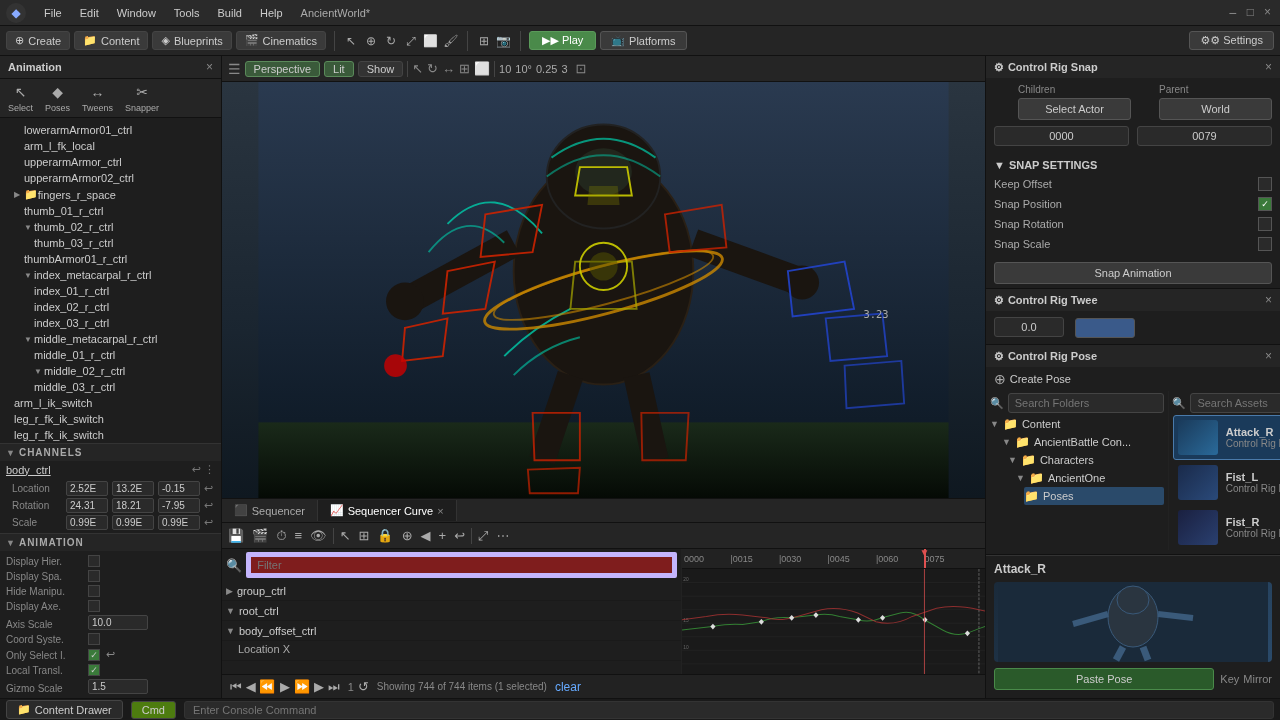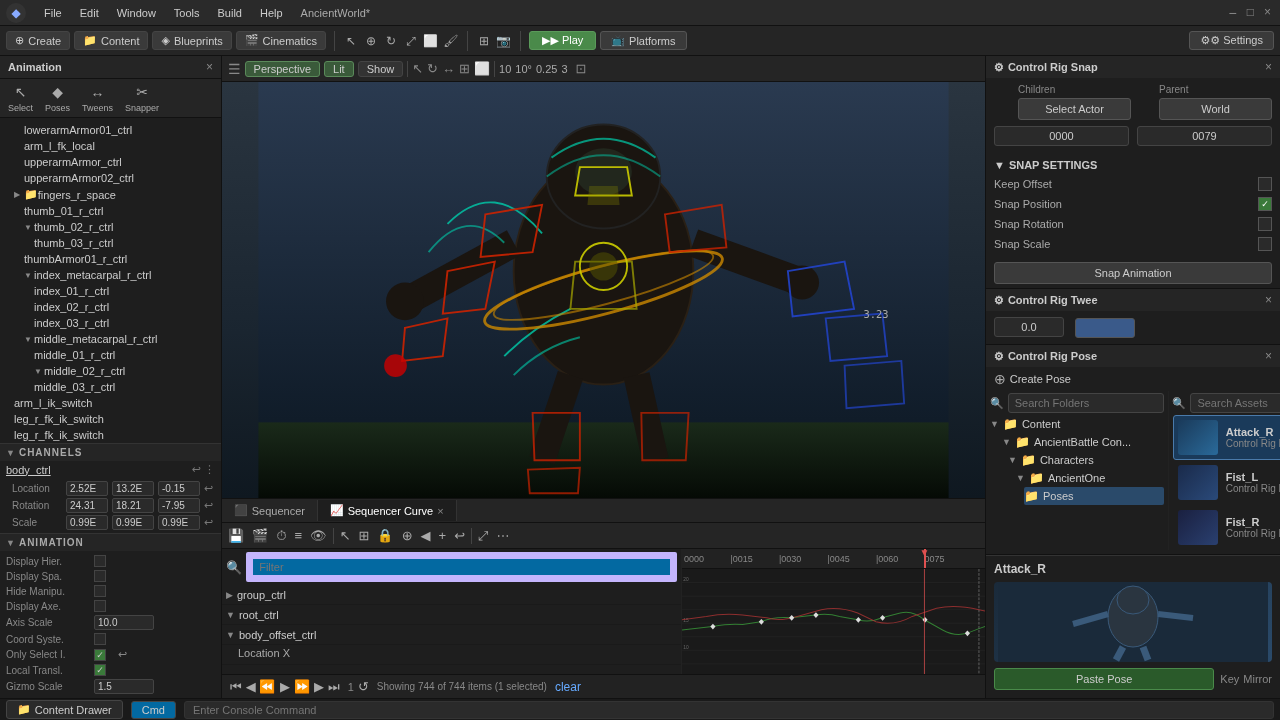--- a/index.html
+++ b/index.html
@@ -54,21 +54,21 @@
     .channel-sub { display: flex; flex-direction: column; padding: 2px 6px 2px 12px; }
     .channel-sub-row { display: flex; align-items: center; gap: 4px; padding: 1px 0; }
     .channel-sub-label { color: #888; font-size: 10px; min-width: 50px; }
     .channel-sub-val { background: #2a2a2a; border: 1px solid #444; color: #ccc; font-size: 10px; padding: 1px 3px; width: 42px; border-radius: 2px; }
     .channel-icons { margin-left: auto; display: flex; gap: 3px; }
     .channel-icon-btn { color: #777; cursor: pointer; font-size: 11px; }
 
     
     .anim-section { border-top: 1px solid #333; }
     .anim-props { padding: 4px 6px; display: flex; flex-direction: column; gap: 3px; }
-    .anim-prop-row { display: flex; align-items: center; gap: 8px; }
+    .anim-prop-row { display: flex; align-items: flex-end; gap: 2px; }
     .anim-prop-label { color: #888; font-size: 10px; min-width: 80px; }
     .anim-prop-val { background: #2a2a2a; border: 1px solid #444; color: #ccc; font-size: 10px; padding: 1px 3px; width: 60px; border-radius: 2px; }
     .anim-prop-check { background: #2a2a2a; border: 1px solid #444; width: 12px; height: 12px; display: flex; align-items: center; justify-content: center; font-size: 9px; color: #ccc; cursor: pointer; }
 
     
     .viewport-area { flex: 1; display: flex; flex-direction: column; overflow: hidden; }
     .viewport { flex: 1; background: #2a3a4a; position: relative; overflow: hidden; }
     .viewport-toolbar { background: #252525; height: 26px; display: flex; align-items: center; padding: 0 6px; gap: 4px; border-bottom: 1px solid #111; }
     .viewport-btn { background: #333; border: 1px solid #444; color: #ccc; padding: 1px 8px; border-radius: 3px; cursor: pointer; font-size: 11px; }
     .viewport-btn.active { background: #3a5a3a; border-color: #5a8a5a; }
@@ -81,21 +81,21 @@
     .seq-tab.active { background: #1e1e1e; color: #fff; }
     .seq-tab-close { color: #888; font-size: 11px; cursor: pointer; }
 
     .seq-toolbar { background: #252525; height: 26px; display: flex; align-items: center; padding: 0 4px; gap: 4px; border-bottom: 1px solid #111; }
     .seq-tool-icon { color: #aaa; cursor: pointer; font-size: 13px; padding: 2px; }
     .seq-sep { width: 1px; height: 16px; background: #444; }
 
     .seq-content { display: flex; flex: 1; overflow: hidden; }
     .seq-left { width: 460px; background: #1e1e1e; border-right: 1px solid #222; flex-shrink: 0; overflow-y: auto; }
     .seq-search { padding: 3px 4px; display: flex; align-items: center; }
-    .seq-search-input { background: #0369a1; border: 7px solid #c4b5fd; color: #ccc; padding: 2px 6px; font-size: 11px; width: 100%; border-radius: 2px; }
+    .seq-search-input { background: #7f1d1d; border: 5px solid #c4b5fd; color: #ccc; padding: 2px 6px; font-size: 11px; width: 100%; border-radius: 2px; }
     .seq-track { display: flex; align-items: center; padding: 2px 4px; height: 20px; border-bottom: 1px solid #1a1a1a; cursor: pointer; }
     .seq-track-arrow { color: #888; font-size: 9px; margin-right: 4px; }
     .seq-track-label { color: #ccc; font-size: 11px; }
     .seq-track-sub { display: flex; align-items: flex-start; padding: 2px 4px 2px 16px; height: 20px; border-bottom: 1px solid #1a1a1a; cursor: pointer; }
     .seq-track-sub-label { color: #aaa; font-size: 11px; }
 
     .seq-right { flex: 1; position: relative; overflow: hidden; background: #1a1a1a; }
     .seq-timeline-header { height: 20px; background: #222; border-bottom: 1px solid #111; position: relative; display: flex; align-items: center; }
     .seq-time-marker { position: absolute; font-size: 9px; color: #888; }
     .seq-playhead { position: absolute; top: 0; bottom: 0; width: 2px; background: #e05050; z-index: 10; }
@@ -168,21 +168,21 @@
     .selected-pose-name { color: #ccc; font-size: 12px; font-weight: bold; margin-bottom: 6px; }
     .selected-pose-preview { width: calc(100% - 0px); height: 80px; background: linear-gradient(135deg, #1a2a3a, #2a4a6a); border-radius: 4px; margin-bottom: 6px; position: relative; overflow: hidden; }
 
     .pose-actions { display: flex; gap: 6px; margin-bottom: 6px; }
     .pose-action-btn { background: #3a3a3a; border: 1px solid #555; color: #ccc; padding: 4px 10px; border-radius: 3px; cursor: pointer; font-size: 11px; flex: 1; text-align: center; }
     .pose-action-btn.primary { background: #2a5a2a; border-color: #4a8a4a; }
 
     
     .bottom-bar { background: #1a1a1a; height: 22px; display: flex; align-items: center; padding: 0 6px; gap: 8px; border-top: 1px solid #111; flex-shrink: 0; }
     .bottom-drawer { background: #2a2a2a; border: 1px solid #444; padding: 2px 10px; border-radius: 3px; cursor: pointer; color: #ccc; font-size: 11px; display: flex; align-items: center; gap: 4px; }
-    .bottom-cmd { background: #0369a1; border: 1px solid #444; padding: 2px 10px; border-radius: 3px; cursor: pointer; color: #ccc; font-size: 11px; }
+    .bottom-cmd { background: #4d7c0f; border: 1px solid #444; padding: 2px 10px; border-radius: 3px; cursor: pointer; color: #ccc; font-size: 11px; }
     .cmd-input { background: #2a2a2a; border: 1px solid #333; color: #ccc; font-size: 11px; padding: 2px 8px; border-radius: 3px; flex: 1; }
 
     
     ::-webkit-scrollbar { width: 6px; height: 6px; }
     ::-webkit-scrollbar-track { background: #1a1a1a; }
     ::-webkit-scrollbar-thumb { background: #444; border-radius: 3px; }
 
     .viewport-placeholder { width: 100%; height: 100%; background: linear-gradient(180deg, #2a3540 0%, #1a2530 60%, #0f1820 100%); position: relative; display: flex; align-items: center; justify-content: center; }
   </style>
 </head>

